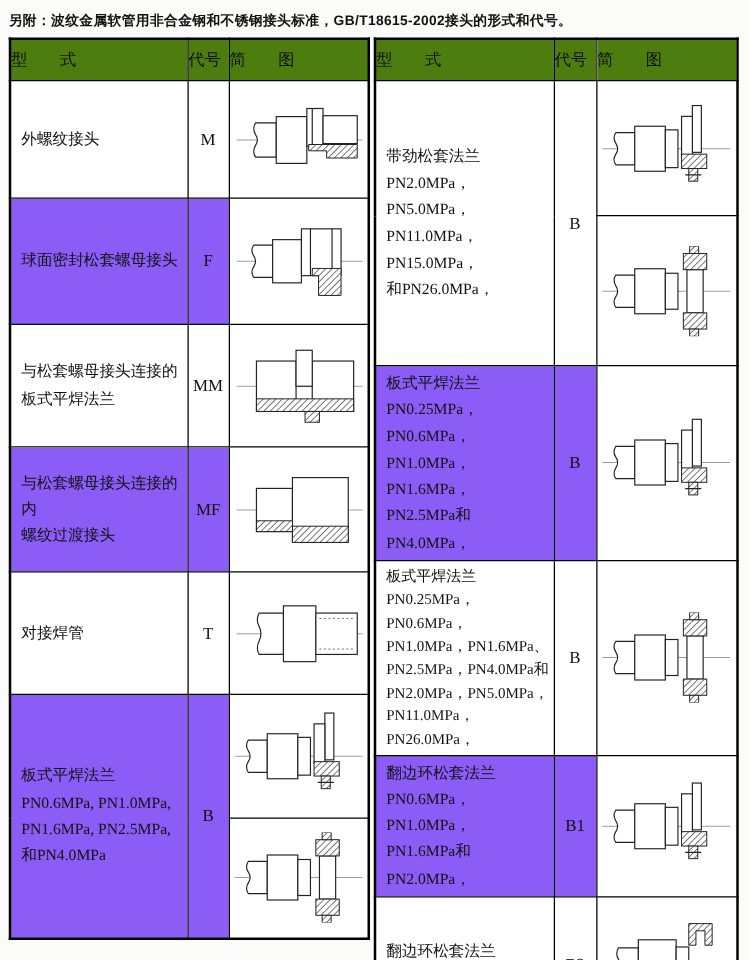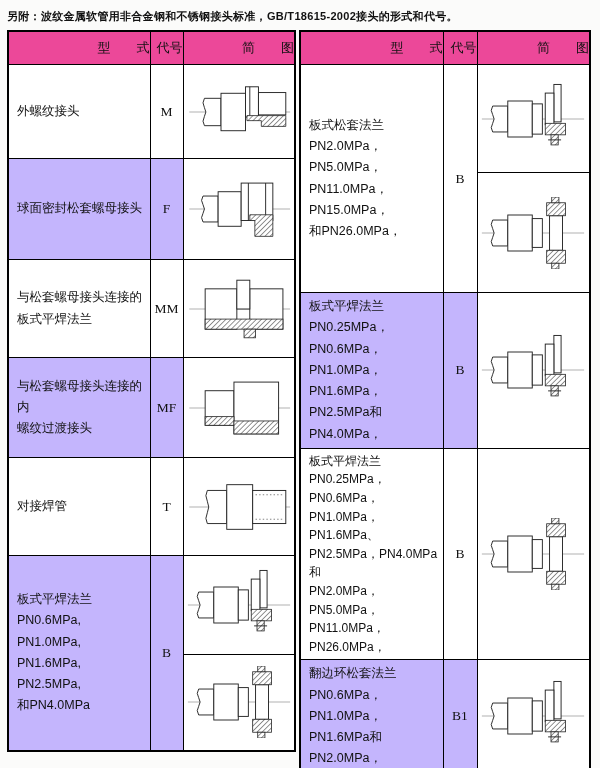--- a/index.html
+++ b/index.html
@@ -13,32 +13,32 @@
   }
   .tables { display:flex; align-items:flex-start; margin-left:7px; }
   table.t {
     border-collapse:collapse; table-layout:fixed; background:#fff;
     border:2px solid #000;
   }
   table.tleft  { width:289px; margin-right:3px; }
   table.tright { width:292px; }
   th, td { border:1px solid #000; padding:0; vertical-align:middle; overflow:hidden; }
   th {
-    background:#ec4899; font-weight:normal; font-size:13px;
-    font-family:Liberation Sans, sans-serif; text-align:right; height:32px;
+    background:#4d7c0f; font-weight:normal; font-size:13px;
+    font-family:Liberation Sans, sans-serif; text-align:left; height:32px;
   }
   td.type {
-    font-family:Liberation Sans, sans-serif; font-size:12.5px; line-height:1.7;
+    font-family:Liberation Serif, serif; font-size:12.5px; line-height:1.7;
     padding:3px 2px 3px 8px; white-space:pre-line; text-align:left;
   }
   td.type.dense { line-height:1.55; font-size:12px; }
   td.code {
     text-align:center; font-family:"Liberation Serif", serif; font-size:13.5px;
   }
-  td.hl { background:#c4b5fd; }
+  td.hl { background:#8b5cf6; }
   td.diag { background:#fff; text-align:center; }
   svg.d { width:108px; height:88px; display:block; margin:0 auto; }
   
   tr.lr1{height:94px} tr.lr2{height:101px} tr.lr3{height:98px}
   tr.lr4{height:100px} tr.lr5{height:98px} tr.lr6a{height:99px} tr.lr6b{height:96px}
   tr.rr1a{height:108px} tr.rr1b{height:120px} tr.rr2{height:120px}
   tr.rr3{height:123px} tr.rr4{height:105px} tr.rr5{height:110px}
   
   .s   { fill:#fff; stroke:#222; stroke-width:1.3; }
   .h   { fill:url(#hatch); stroke:#222; stroke-width:1.1; }
@@ -222,21 +222,21 @@
         <col class="c-code-r">
         <col class="c-diag-r">
       </colgroup>
     <tbody>
       <tr>
         <th>型　　式</th>
         <th>代号</th>
         <th>简　　图</th>
       </tr>
       <tr class="rr1a">
-        <td class="type" rowspan="2">板式松套法兰
+        <td class="type" rowspan="2">带劲松套法兰
 PN2.0MPa，PN5.0MPa，
 PN11.0MPa，PN15.0MPa，
 和PN26.0MPa，</td>
         <td class="code" rowspan="2">B</td>
         <td class="diag">
           <svg class="d" viewBox="0 0 150 100">
               <use href="#d-fup"></use>
             </svg>
         </td>
       </tr>

